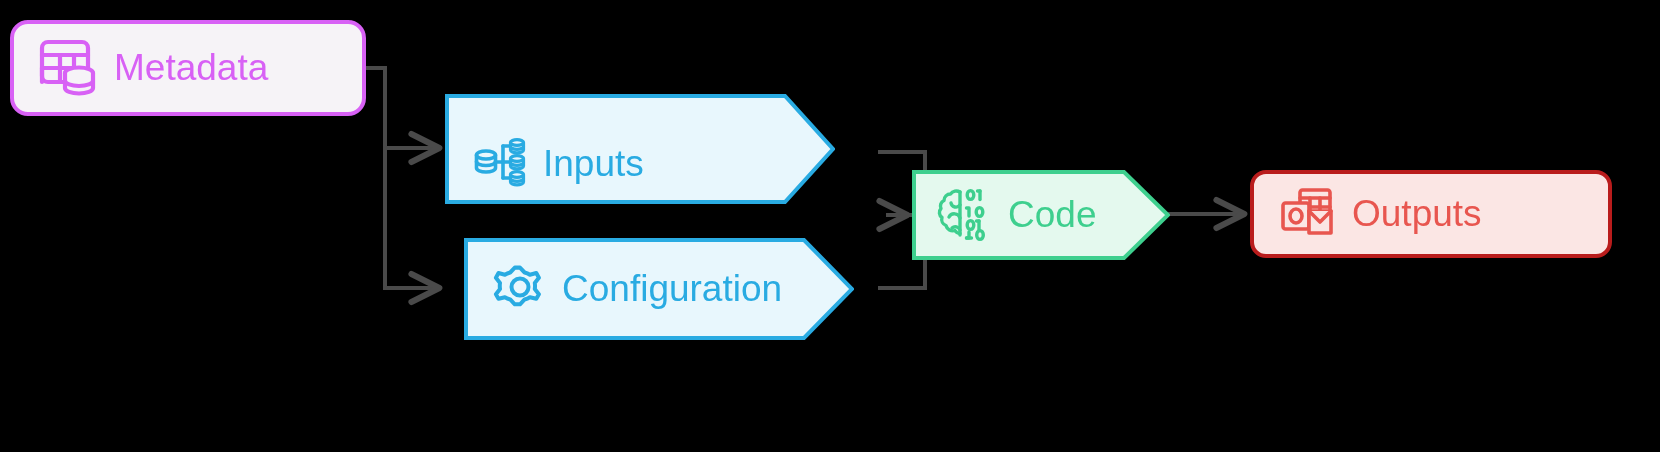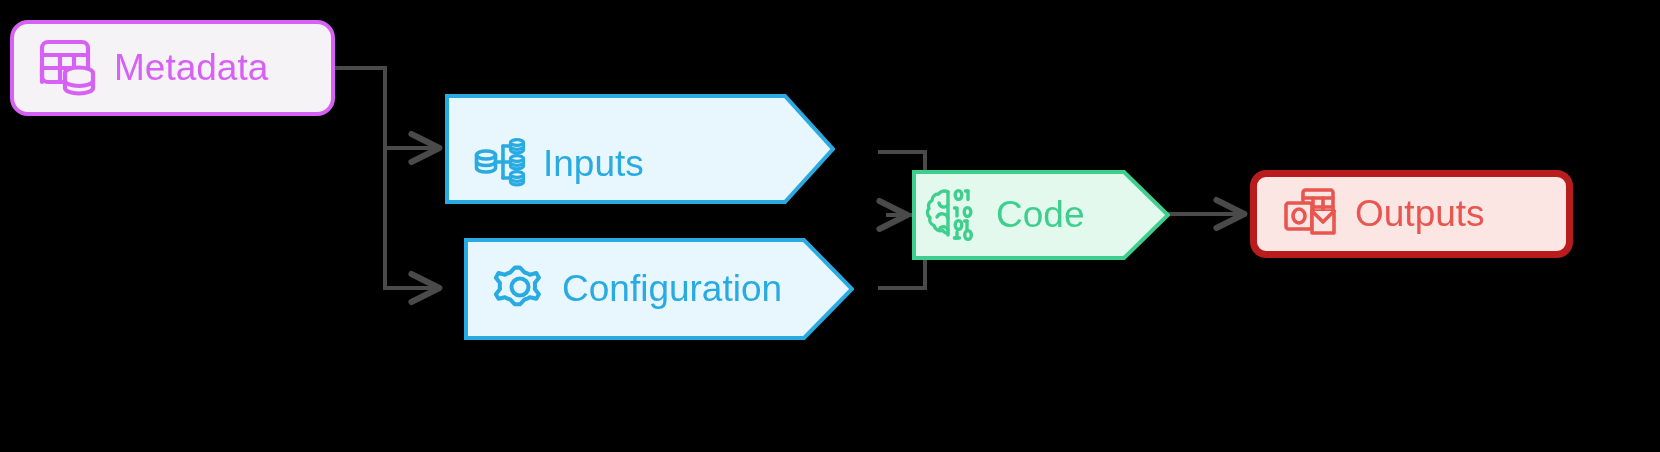--- a/index.html
+++ b/index.html
@@ -34,21 +34,21 @@
   }
   .node-label {
     white-space: nowrap;
     font-weight: 400;
   }
 
   
   #node-metadata {
     left: 10px;
     top: 20px;
-    width: 325px;
+    width: 356px;
     height: 96px;
     border: 4px solid #d861f5;
     border-radius: 18px;
     background: #f6f3f7;
     padding-left: 22px;
   }
   #node-metadata .node-label {
     color: #d861f5;
     font-size: 37px;
     margin-left: 16px;
@@ -76,29 +76,29 @@
     font-size: 37px;
     margin-left: 14px;
   }
 
   #node-inputs { left: 445px; top: 94px; width: 390px; height: 140px; }
   #node-inputs .node-label { color: #29abe2; }
   #node-config { left: 445px; top: 238px; width: 390px; height: 102px; margin-left: 19px; }
   #node-config .node-label { color: #29abe2; }
   #node-code { left: 912px; top: 170px; width: 258px; height: 90px; }
   #node-code .node-label { color: #3ecf8e; }
-  #node-code .chev-content { padding-left: 12px; justify-content: center; }
+  #node-code .chev-content { padding-left: 24px; justify-content: center; }
 
   
   #node-outputs {
     left: 1250px;
     top: 170px;
-    width: 323px;
+    width: 362px;
     height: 88px;
-    border: 7px solid #b91c1c;
+    border: 4px solid #b91c1c;
     border-radius: 16px;
     background: #fbe6e4;
     padding-left: 24px;
   }
   #node-outputs .node-label {
     color: #e8564f;
     font-size: 37px;
     margin-left: 16px;
   }
 </style>

